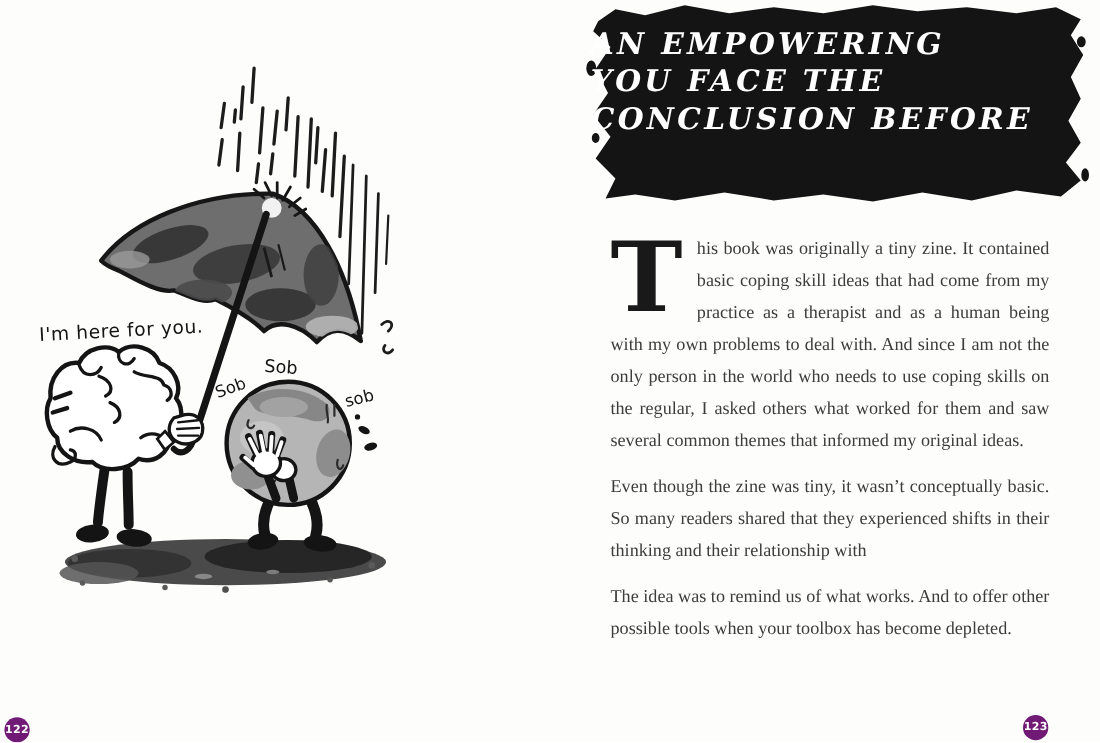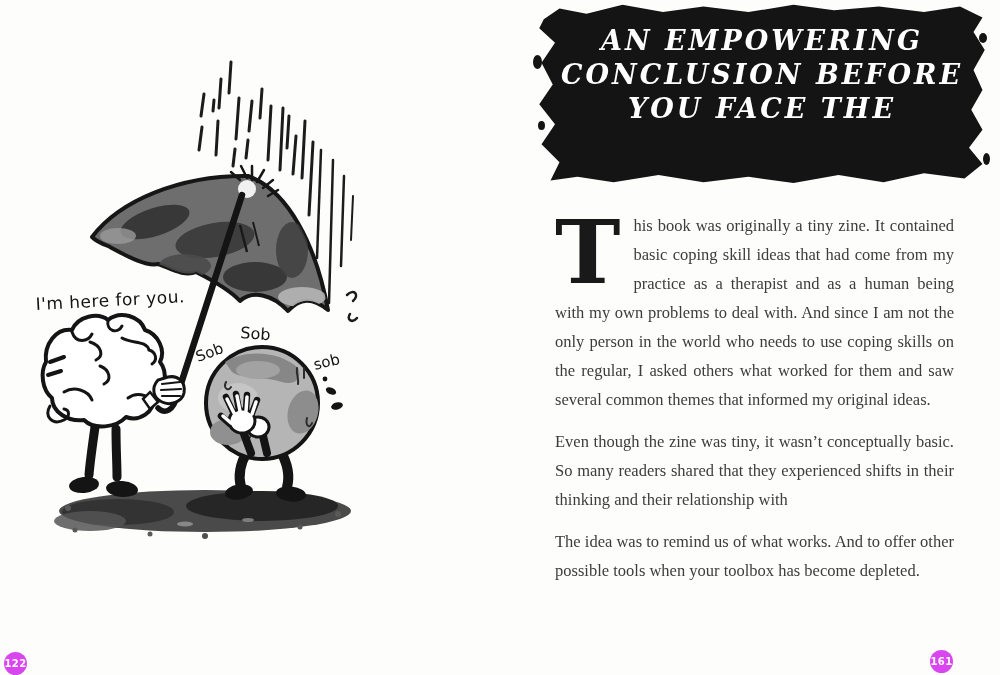--- a/index.html
+++ b/index.html
@@ -16,21 +16,21 @@
   .page-left  { left: 0;   width: 500px; }
   .page-right { left: 500px; width: 500px; }
 
   
   .illus { position: absolute; left: 0; top: 0; }
 
   
   .badge {
     position: absolute;
     width: 23px; height: 23px;
-    background: #d946ef;
+    background: #701a75;
     border-radius: 50%;
     color: #ffffff;
     font-family: "DejaVu Sans", sans-serif;
     font-size: 10px; font-weight: bold;
     display: flex; align-items: center; justify-content: center;
     letter-spacing: 0.3px;
   }
   .badge-left  { left: 4px;  top: 652px; }
   .badge-right { left: 930px; top: 650px; }
 
@@ -53,21 +53,20 @@
     );
   }
   .splat { position: absolute; background: #141414; border-radius: 50%; }
   .splat1 { left: -4px; top: 52px;  width: 9px;  height: 14px; }
   .splat2 { left: 1px;  top: 118px; width: 7px;  height: 9px;  }
   .splat3 { left: 442px; top: 30px; width: 8px;  height: 10px; }
   .splat4 { left: 446px; top: 150px; width: 7px; height: 12px; }
   .header-text {
     position: relative;
     padding-top: 21px;
-    text-align: center;
     color: #ffffff;
     font-family: "DejaVu Serif", serif;
     font-style: italic;
     font-weight: bold;
     font-size: 27px;
     line-height: 34px;
     letter-spacing: 3px;
   }
 
   
@@ -290,27 +289,27 @@
   <div class="page page-right"></div>
 
   <div class="header-box">
     <div class="header-bg"></div>
     <div class="splat splat1"></div>
     <div class="splat splat2"></div>
     <div class="splat splat3"></div>
     <div class="splat splat4"></div>
     <div class="header-text">
       <div>AN EMPOWERING</div>
+      <div>YOU FACE THE</div>
       <div>CONCLUSION BEFORE</div>
-      <div>YOU FACE THE</div>
     </div>
   </div>
 
   <div class="body-copy">
     <p><span class="drop-cap">T</span><span>his book was originally a tiny zine. It contained basic coping skill ideas that had come from my practice as a therapist and as a human being with my own problems to deal with. And since I am not the only person in the world who needs to use coping skills on the regular, I asked others what worked for them and saw several common themes that informed my original ideas.</span></p>
     <p>Even though the zine was tiny, it wasn’t conceptually basic. So many readers shared that they experienced shifts in their thinking and their relationship with</p>
     <p>The idea was to remind us of what works. And to offer other possible tools when your toolbox has become depleted.</p>
   </div>
 
   <div class="badge badge-left">122</div>
-  <div class="badge badge-right">161</div>
+  <div class="badge badge-right">123</div>
 
 </div>
 
 </body></html>

